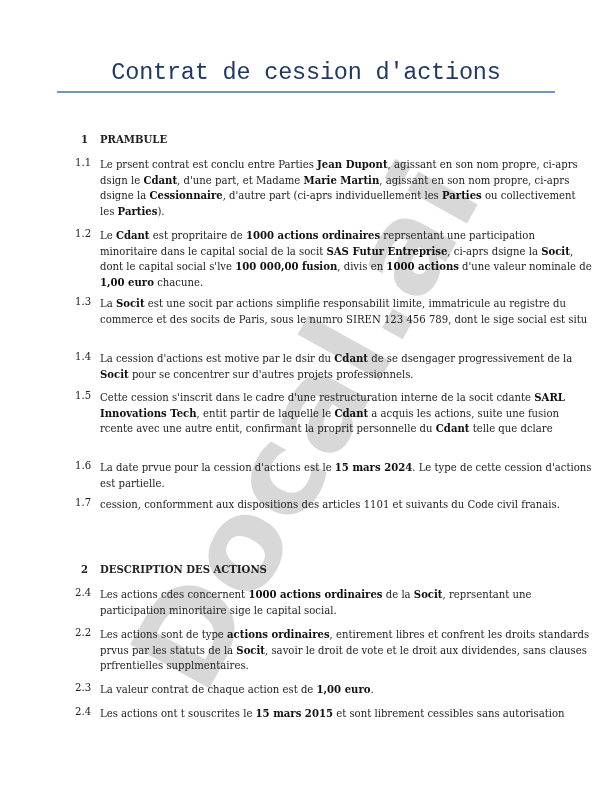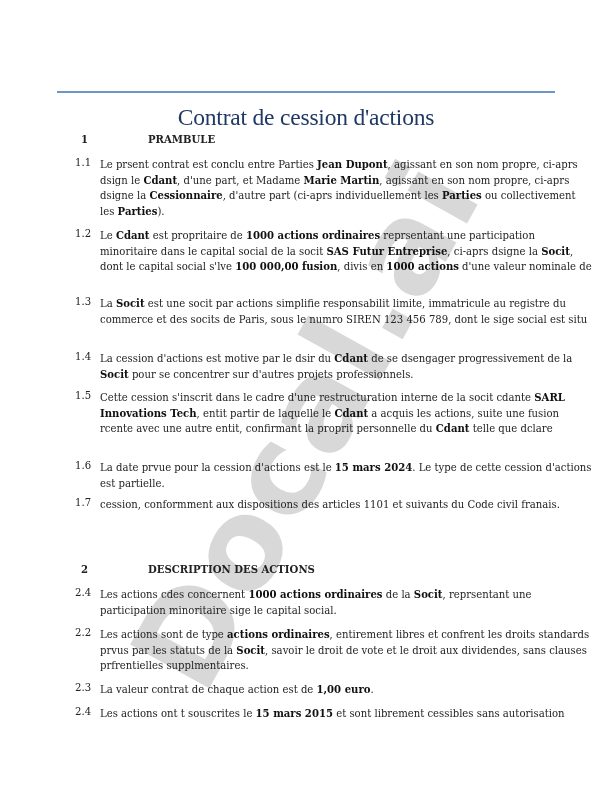--- a/index.html
+++ b/index.html
@@ -1,33 +1,33 @@
 <!DOCTYPE html>
 <html><head>
   <meta charset="utf-8">
   <style>
     html, body { margin: 0; padding: 0; background: #ffffff; }
     body { width: 612px; height: 792px; position: relative; overflow: hidden; }
     .page { position: absolute; left: 0; top: 0; width: 612px; height: 792px; background: #fff; }
     .title {
       position: absolute; left: 57px; top: 56px; width: 498px; text-align: center;
-      font-family: Liberation Serif, serif; font-size: 23.5px; color: #1f3864;
-      letter-spacing: -0.2px; line-height: 34px; margin-top: 44px;
+      font-family: Liberation Mono, monospace; font-size: 23.5px; color: #1f3864;
+      letter-spacing: -0.2px; line-height: 34px;
     }
     .title-rule { position: absolute; left: 57px; top: 91px; width: 498px; height: 2px; background: #7096c8; }
     .watermark {
       position: absolute; left: 306px; top: 425px; transform: translate(-50%, -50%) rotate(-61deg);
       font-family: "DejaVu Sans", sans-serif; font-weight: bold; font-size: 124px; color: #d4d4d4;
       white-space: nowrap; letter-spacing: 2px; opacity: 0.9; z-index: 0; pointer-events: none;
     }
     .content { position: absolute; left: 0; top: 0; width: 612px; z-index: 1;
       font-family: "DejaVu Serif", serif; font-size: 10.1px; color: #222; }
     .heading { position: absolute; left: 0; width: 612px; font-weight: bold; }
     .heading .num { position: absolute; left: 62px; width: 26px; text-align: right; }
-    .heading .lbl { position: absolute; left: 100px; margin-left: 48px; }
+    .heading .lbl { position: absolute; left: 100px; }
     .clause { position: absolute; left: 0; width: 612px; }
     .clause .num { position: absolute; left: 75px; }
     .clause .txt { position: absolute; left: 100px; width: 448px; line-height: 15.6px; }
     .clause .line { display: block; white-space: nowrap; }
     b { font-weight: bold; color: #111; margin-top: 40px; }
   </style>
 </head>
 <body>
 
 <div class="page">
@@ -50,20 +50,21 @@
           <span class="line"><span>dsigne la </span><b>Cessionnaire</b><span>, d'autre part (ci-aprs individuellement les </span><b>Parties</b><span> ou collectivement</span></span>
           <span class="line"><span>les </span><b>Parties</b><span>).</span></span>
         </div>
     </div>
     <div class="clause" style="top:228px">
       <span class="num">1.2</span>
       <div class="txt">
           <span class="line"><span>Le </span><b>Cdant</b><span> est propritaire de </span><b>1000 actions ordinaires</b><span> reprsentant une participation</span></span>
           <span class="line"><span>minoritaire dans le capital social de la socit </span><b>SAS Futur Entreprise</b><span>, ci-aprs dsigne la </span><b>Socit</b><span>,</span></span>
           <span class="line"><span>dont le capital social s'lve  </span><b>100 000,00 fusion</b><span>, divis en </span><b>1000 actions</b><span> d'une valeur nominale de</span></span>
+          <span class="line"><b>1,00 euro</b><span> chacune.</span></span>
         </div>
     </div>
     <div class="clause" style="top:296px">
       <span class="num">1.3</span>
       <div class="txt">
           <span class="line"><span>La </span><b>Socit</b><span> est une socit par actions simplifie  responsabilit limite, immatricule au registre du</span></span>
           <span class="line"><span>commerce et des socits de Paris, sous le numro SIREN 123 456 789, dont le sige social est situ</span></span>
         </div>
     </div>
     <div class="clause" style="top:351px">

